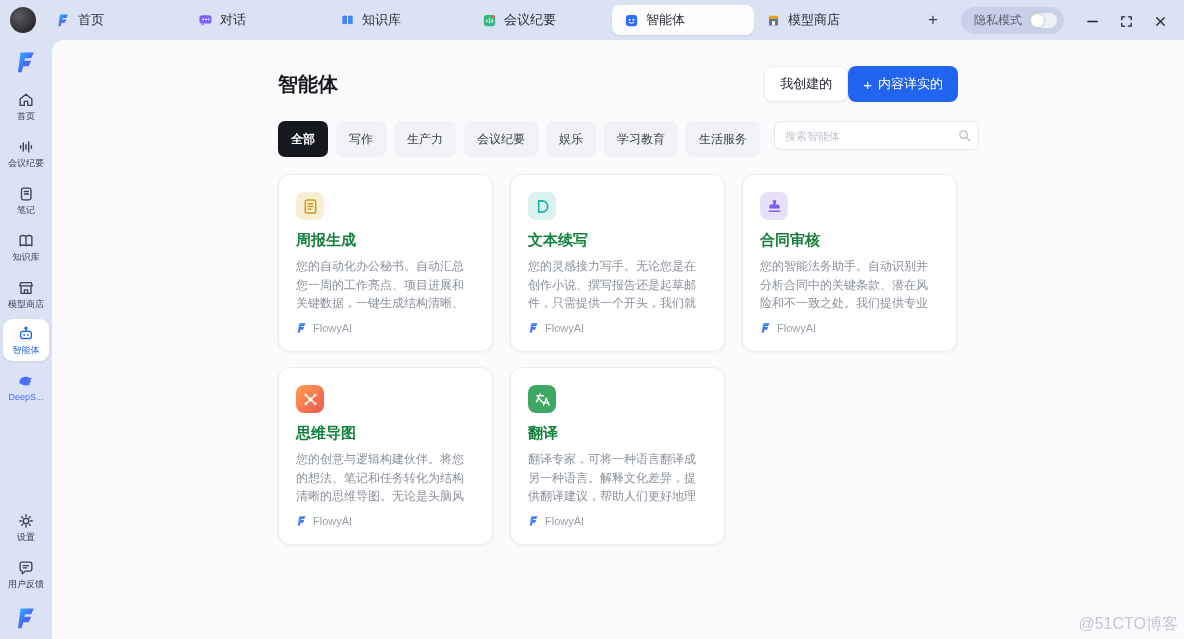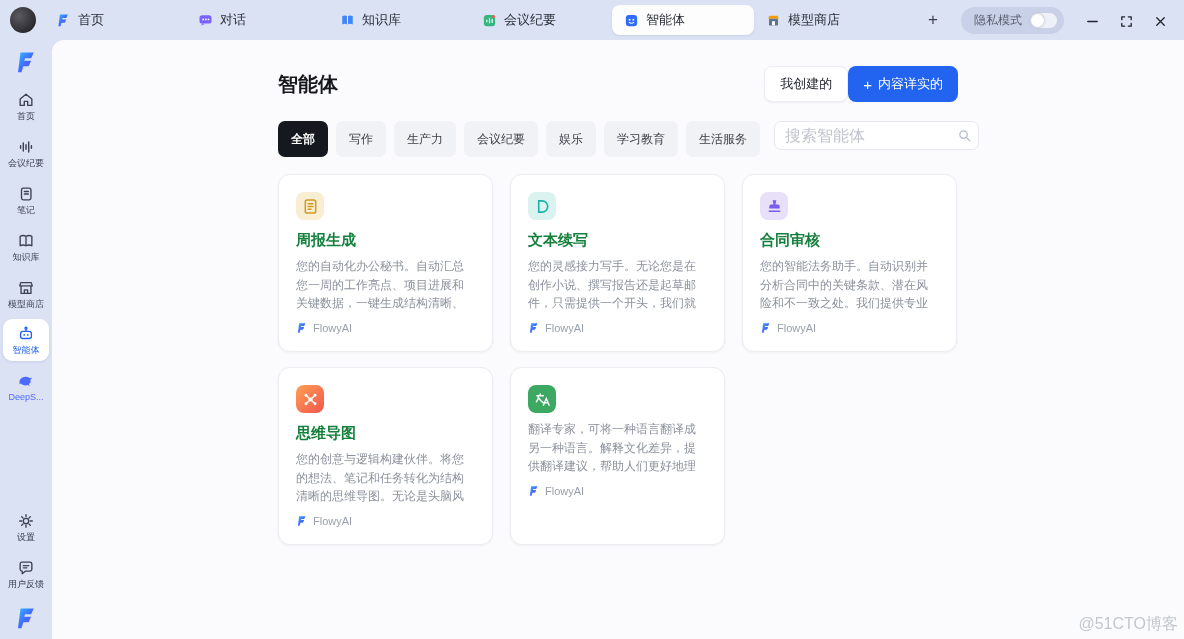--- a/index.html
+++ b/index.html
@@ -43,21 +43,21 @@
   .actions{display:flex;}
   .btn-light{background:#fff;border:1px solid #ebedf2;border-radius:8px;padding:8px 15px;font-size:13px;color:#23262e;box-shadow:0 1px 2px rgba(0,0,0,.05);cursor:pointer;font-family:inherit}
   .btn-primary{background:#2264f0;border:none;border-radius:8px;padding:8px 15px;font-size:13px;color:#fff;display:flex;align-items:center;gap:6px;cursor:pointer;font-family:inherit}
   .btn-primary .plus{font-size:15px;line-height:1}
 
   .filter-row{display:flex;align-items:flex-start;justify-content:space-between;margin-top:19px}
   .pills{display:flex;gap:8px;flex-wrap:nowrap}
   .pill{height:27px;display:flex;align-items:center;padding:18px 13px;border-radius:7px;font-size:12px;color:#3c4049;background:#f1f2f5;cursor:pointer;white-space:nowrap}
   .pill.active{background:#15181e;color:#fff;font-weight:700}
   .search{position:relative;width:205px;flex:none;margin-left:14px}
-  .search input{width:100%;height:29px;border:1px solid #e6e8ee;border-radius:7px;background:#fff;padding:0 28px 0 10px;font-size:16px;color:#333;outline:none;font-family:Liberation Sans, sans-serif}
+  .search input{width:100%;height:29px;border:1px solid #e6e8ee;border-radius:7px;background:#fff;padding:0 28px 0 10px;font-size:11px;color:#333;outline:none;font-family:Liberation Sans, sans-serif}
   .search input::placeholder{color:#c0c5cf}
   .search .mag{position:absolute;right:8px;top:8px;color:#b7bdc8;display:flex}
   .search .mag svg{width:13px;height:13px;display:block}
 
   .grid{display:grid;grid-template-columns:repeat(3,215px);gap:15px 17px;margin-top:17px}
   .card{background:#fff;border:1px solid #ececf1;border-radius:12px;padding:17px 17px 13px;height:178px;display:flex;flex-direction:column;box-shadow:0 1px 3px rgba(25,35,60,.05);cursor:pointer}
   .card-icon{width:28px;height:28px;border-radius:8px;display:flex;align-items:center;justify-content:center;flex:none}
   .card-icon svg{width:17px;height:17px;display:block}
   .card-title{font-size:15px;font-weight:700;color:#15803d;margin-top:11px}
   .card-desc{font-size:12px;color:#8b919c;line-height:1.55;margin-top:7px;flex:1;overflow:hidden;max-height:57px}
@@ -394,20 +394,21 @@
           </div>
         </div>
 
         <div class="card">
           <div class="card-icon" style="background: rgb(61, 168, 97); color: rgb(255, 255, 255);">
             <svg viewBox="0 0 18 18" fill="none" stroke="currentColor" stroke-width="1.5" stroke-linecap="round">
                 <path d="M3 5h7M6.5 3v2M4.8 5c0 3-1 5.2-2.3 6.5M5.3 7.5c1 2.3 2.7 4 4.7 5"></path>
                 <path d="M10 15l3-7 3 7M11.2 12.6h3.6"></path>
               </svg>
           </div>
+          <div class="card-title">翻译</div>
           <div class="card-desc">翻译专家，可将一种语言翻译成另一种语言。解释文化差异，提供翻译建议，帮助人们更好地理解和交流</div>
           <div class="card-footer">
             <span class="flogo">
               <svg viewBox="0 0 20 20">
                   <path d="M5.2 2h10.6l-2.1 4.6H8.9l-.7 1.9h5.5l-2 4.4H7.4L6 17.8H3.2z" fill="url(#flowyGrad)"></path>
                 </svg>
             </span>
             <span>FlowyAI</span>
           </div>
         </div>

